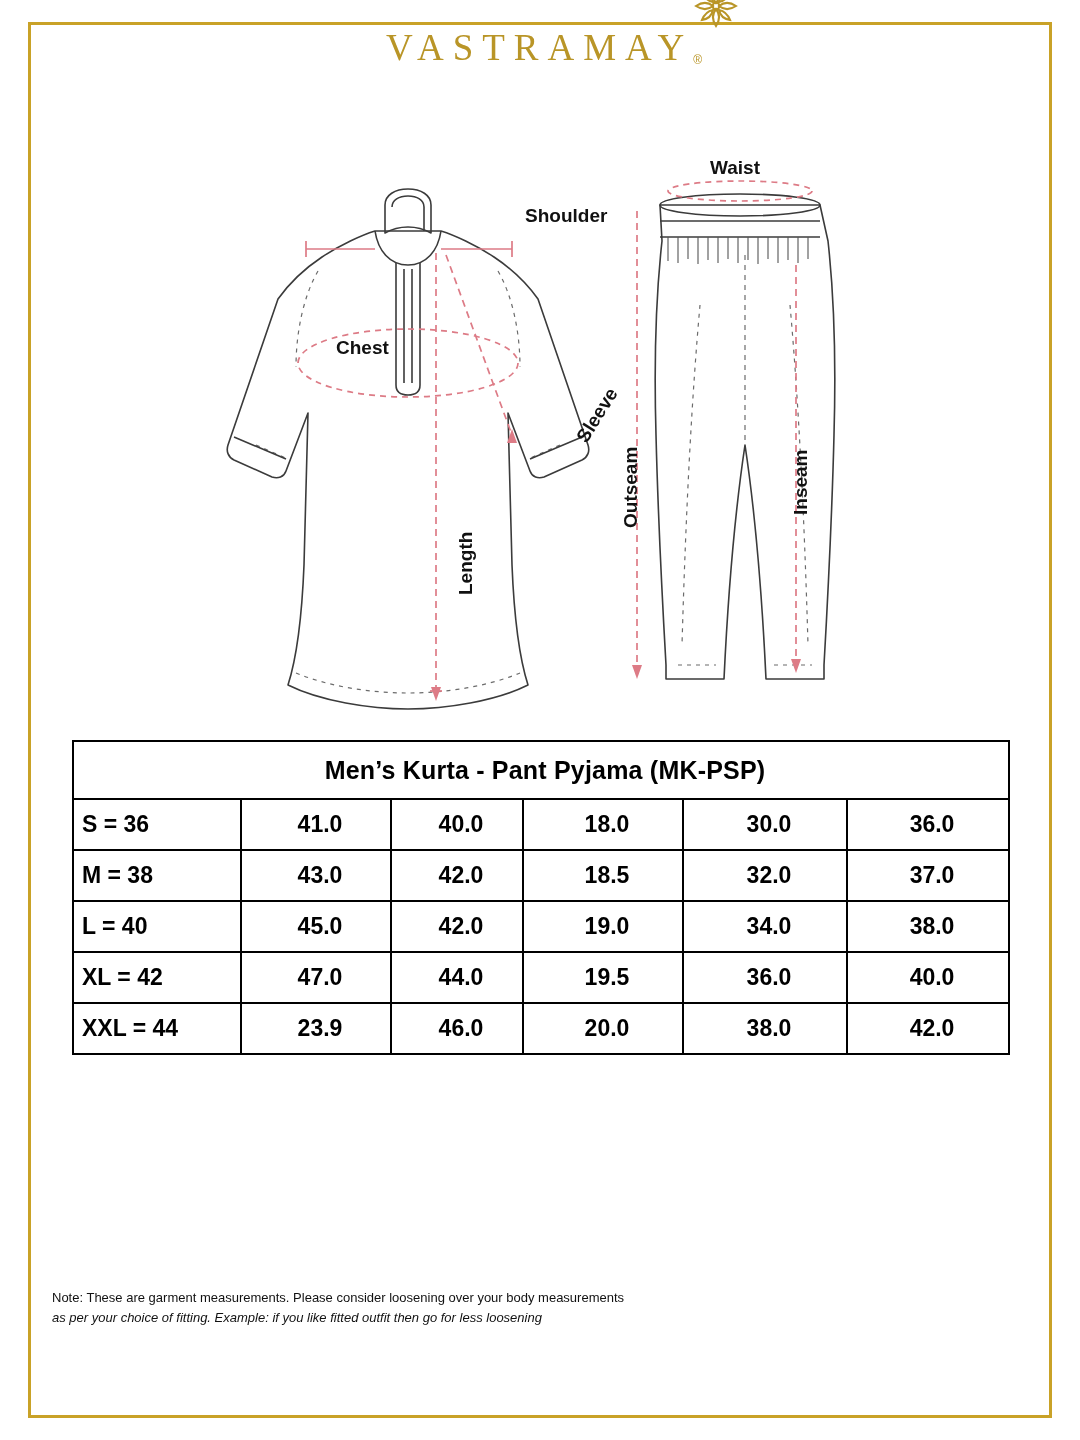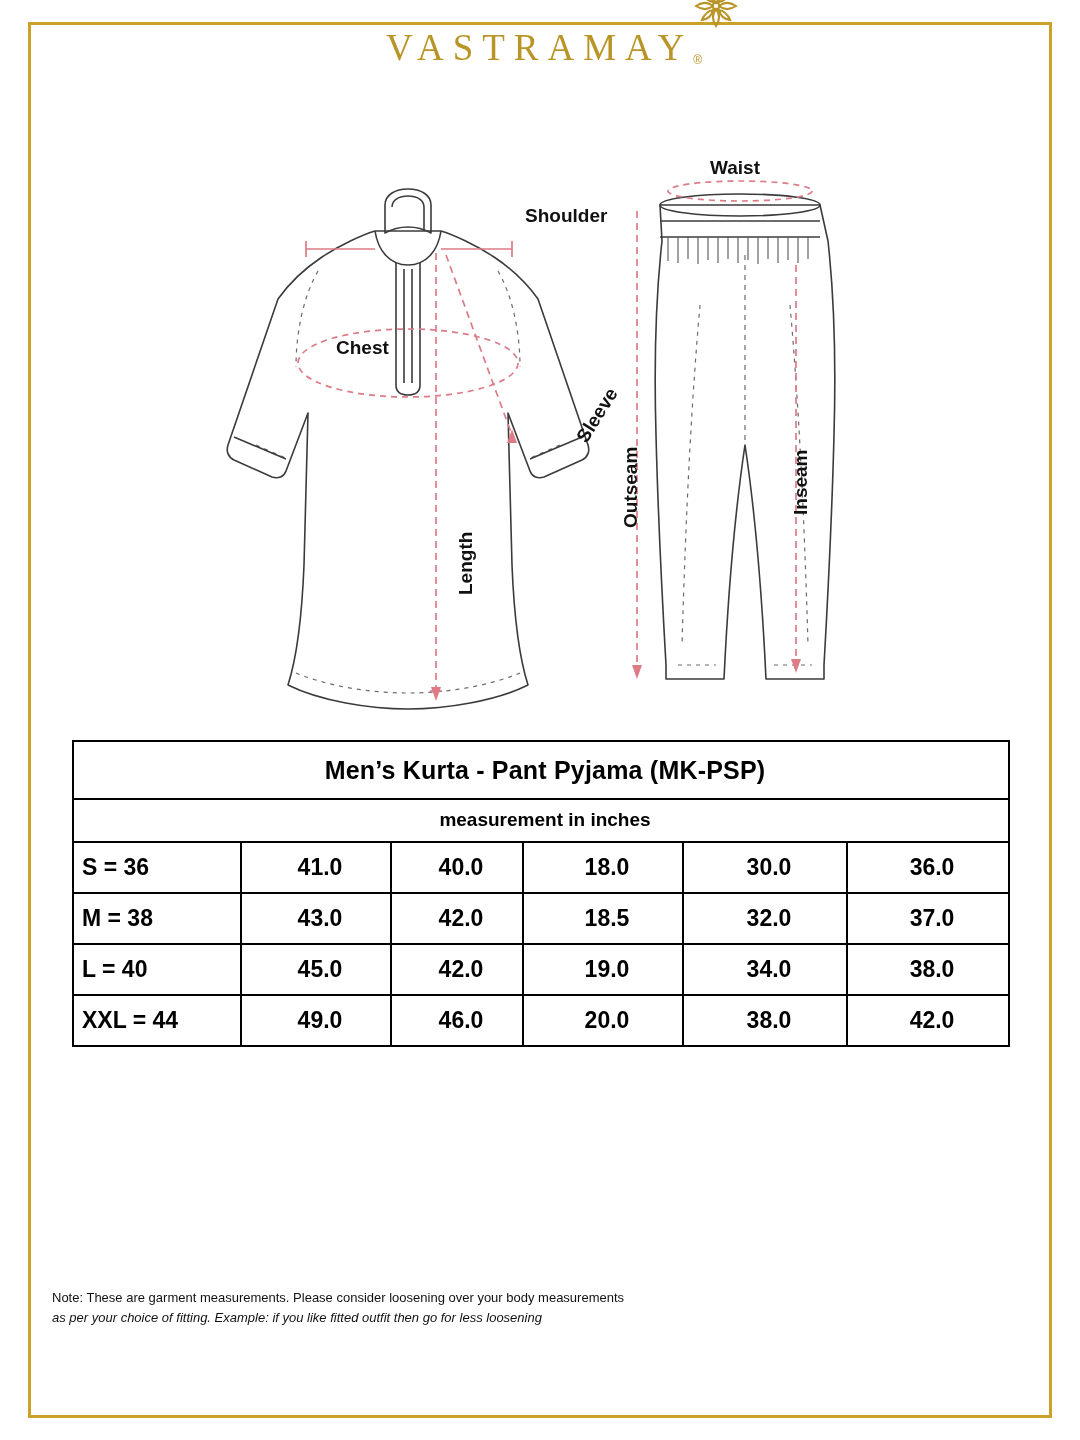--- a/index.html
+++ b/index.html
@@ -306,23 +306,20 @@
           <col class="c-chest">
           <col class="c-length">
         <col class="c-shoulder">
           <col class="c-waist">
           <col class="c-bottom">
       </colgroup>
       <tbody>
         <tr>
           <td class="t-title" colspan="6">Men’s Kurta - Pant Pyjama (MK-PSP)</td>
         </tr>
-        <tr>
-          <td class="t-sub" colspan="6">measurement in inches</td>
-        </tr>
 
         <tr class="t-body">
           <td class="size-cell">S = 36</td>
           <td>41.0</td>
           <td>40.0</td>
           <td>18.0</td>
           <td>30.0</td>
           <td>36.0</td>
         </tr>
         <tr class="t-body">
@@ -335,22 +332,30 @@
         </tr>
         <tr class="t-body">
           <td class="size-cell">L = 40</td>
           <td>45.0</td>
           <td>42.0</td>
           <td>19.0</td>
           <td>34.0</td>
           <td>38.0</td>
         </tr>
         <tr class="t-body">
+          <td class="size-cell">XL = 42</td>
+          <td>47.0</td>
+          <td>44.0</td>
+          <td>19.5</td>
+          <td>36.0</td>
+          <td>40.0</td>
+        </tr>
+        <tr class="t-body">
           <td class="size-cell">XXL = 44</td>
-          <td>49.0</td>
+          <td>23.9</td>
           <td>46.0</td>
           <td>20.0</td>
           <td>38.0</td>
           <td>42.0</td>
         </tr>
       </tbody>
     </table>
   </div>
 
   <div class="note">

